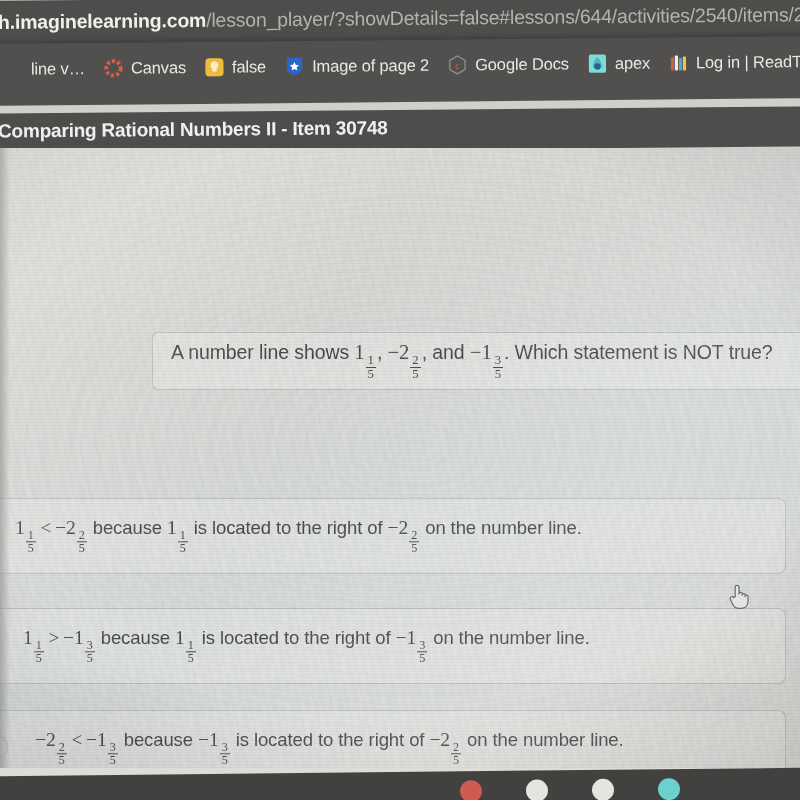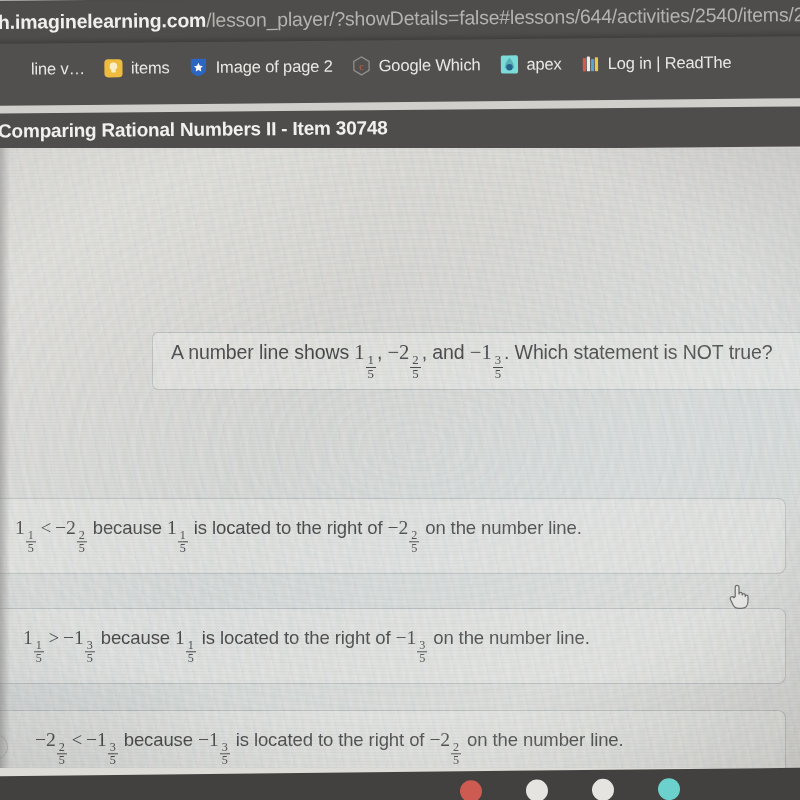--- a/index.html
+++ b/index.html
@@ -293,50 +293,58 @@
   </div>
 
   <div class="bm-strip">
     <div class="bm-inner">
 
       <div class="bm-item">
         <span class="bm-ico"></span>
         <span class="bm-label">line v…</span>
       </div>
 
+      <div class="bm-item">
+        <span class="bm-ico">
+          <svg viewBox="0 0 22 22" width="21" height="21">
+            <circle cx="11" cy="11" r="7.5" fill="none" stroke="#e8583c" stroke-width="4" stroke-dasharray="3.2 2.4"></circle>
+          </svg>
+        </span>
+        <span class="bm-label">Canvas</span>
+      </div>
 
       <div class="bm-item">
         <span class="bm-ico">
           <svg viewBox="0 0 22 22" width="21" height="21">
             <rect x="1.5" y="1.5" width="19" height="19" rx="4" fill="#f5bc2a"></rect>
             <circle cx="11" cy="9" r="4" fill="#fdf0c2"></circle>
             <rect x="8.6" y="12.4" width="4.8" height="3" rx="1" fill="#fdf0c2"></rect>
           </svg>
         </span>
-        <span class="bm-label">items</span>
+        <span class="bm-label">false</span>
       </div>
 
       <div class="bm-item">
         <span class="bm-ico">
           <svg viewBox="0 0 22 22" width="21" height="21">
             <path d="M3 2h16v11c0 4-5.5 7-8 7S3 17 3 13z" fill="#1f63cf"></path>
             <path d="M11 6.2l1.45 2.95 3.25.47-2.35 2.3.55 3.24L11 13.63l-2.9 1.53.55-3.24-2.35-2.3 3.25-.47z" fill="#ffffff"></path>
           </svg>
         </span>
         <span class="bm-label">Image of page 2</span>
       </div>
 
       <div class="bm-item">
         <span class="bm-ico">
           <svg viewBox="0 0 22 22" width="21" height="21">
             <path d="M11 1.6l8 4.7v9.4l-8 4.7-8-4.7V6.3z" fill="none" stroke="#8d8a86" stroke-width="1.4"></path>
             <text x="11" y="15" font-size="10" font-family="Liberation Serif, serif" fill="#e0613c" text-anchor="middle">c</text>
           </svg>
         </span>
-        <span class="bm-label">Google Which</span>
+        <span class="bm-label">Google Docs</span>
       </div>
 
       <div class="bm-item">
         <span class="bm-ico">
           <svg viewBox="0 0 22 22" width="21" height="21">
             <rect x="2" y="1.5" width="18" height="19" rx="2" fill="#6fe0dc"></rect>
             <path d="M11 4c-3 3-5 7-5 11h10c0-4-2-8-5-11z" fill="#2f8f9c" opacity=".55"></path>
             <circle cx="11" cy="14" r="3.4" fill="#1b5f8e"></circle>
           </svg>
         </span>

